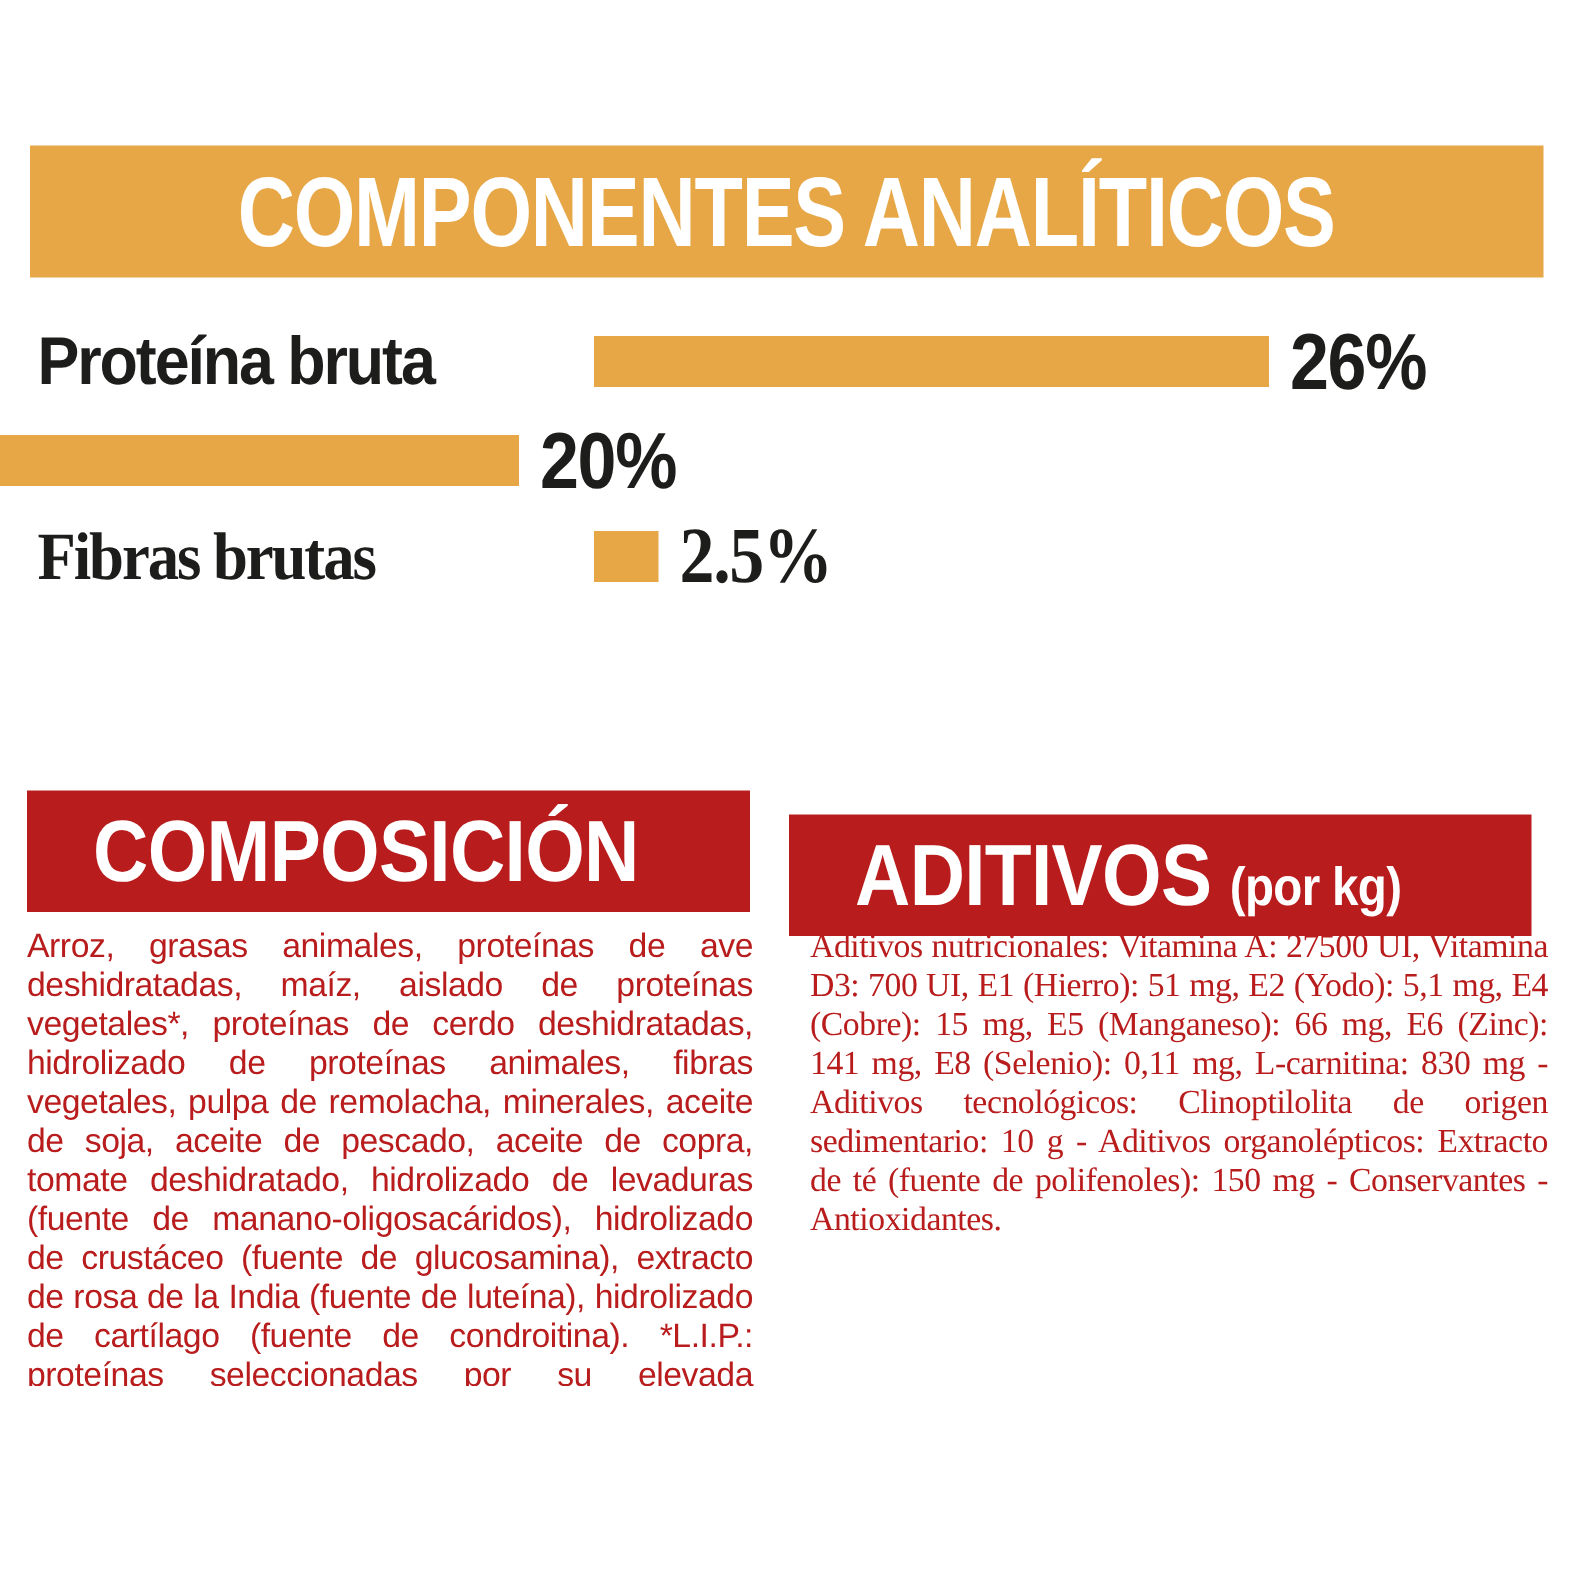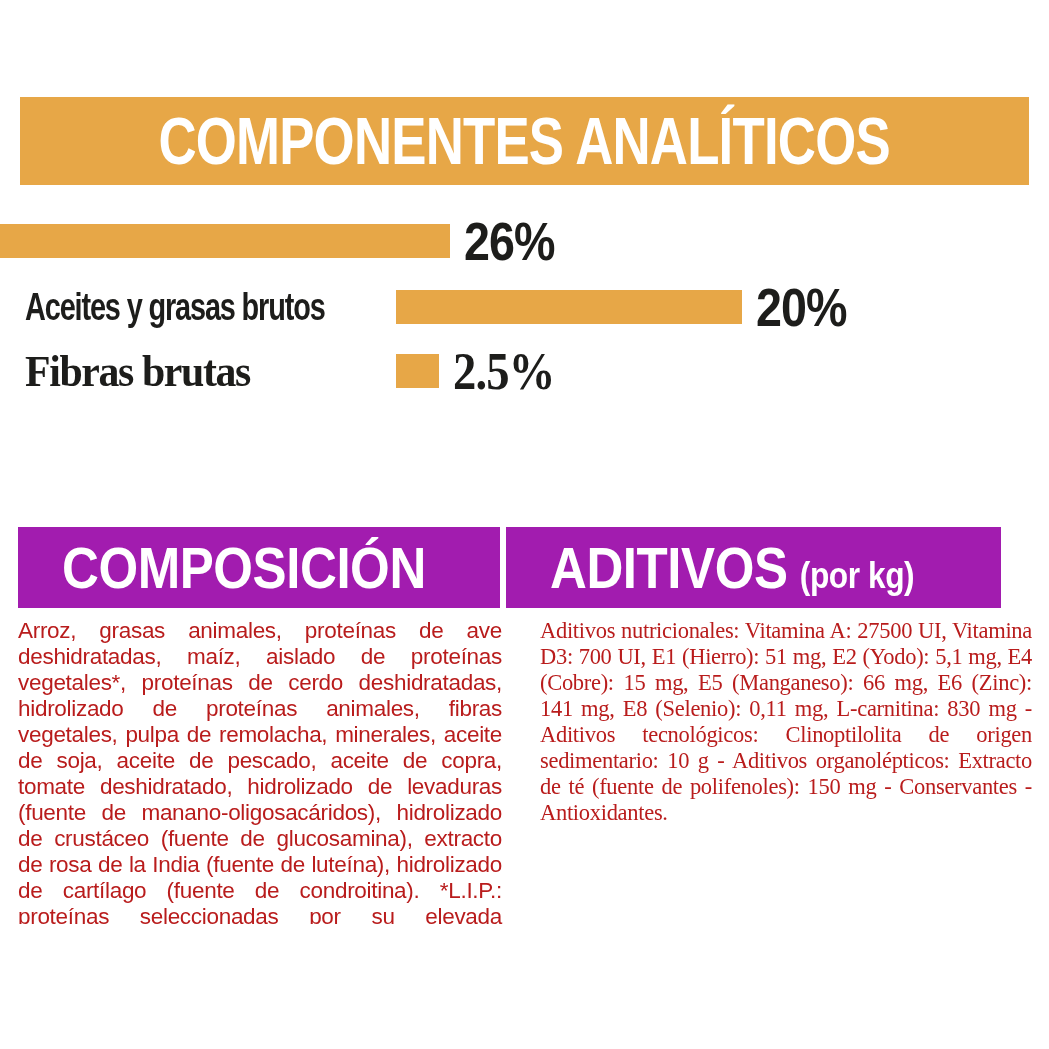--- a/index.html
+++ b/index.html
@@ -33,25 +33,25 @@
   .row-1 .bar-label { font-size:38px; transform:scaleX(0.76); }
   .bar { height:100%; flex:none; background:#E7A747; }
   .bar-value {
     display:inline-block; margin-left:14px; font-size:53px; font-weight:bold;
     color:#1d1d1b; white-space:nowrap; transform:scaleX(0.88);
     transform-origin:left center; letter-spacing:-1px;
   }
 
   
   .sec-header {
-    position:absolute; top:527px; height:81px; background:#a21caf;
+    position:absolute; top:527px; height:81px; background:#b91c1c;
     display:flex; align-items:center;
   }
   .comp-h { left:18px; width:482px; }
-  .adit-h { left:506px; width:495px; }
+  .adit-h { left:526px; width:495px;margin-top:16px; }
   .hdr-inner {
     display:inline-block; transform:scaleX(0.88); transform-origin:left center;
     white-space:nowrap; color:#ffffff; font-weight:bold; margin-left:44px;
   }
   .hdr-big { font-size:58px; letter-spacing:-0.5px; }
   .hdr-small { font-size:36px; margin-left:14px; letter-spacing:-0.5px; }
 
   
   .body-text {
     position:absolute; top:618px; margin:0; font-size:22.5px; line-height:26px;
@@ -74,28 +74,28 @@
 <body>
 
 <div class="canvas">
 
   <header class="banner">
     <span class="banner-text">COMPONENTES ANALÍTICOS</span>
   </header>
 
   <section>
     <div class="bar-row row-0">
+      <div class="bar-label-wrap">
+        <span class="bar-label">Proteína bruta</span>
+      </div>
       <div class="bar" style="width: 450px; background: rgb(231, 167, 71);"></div>
       <span class="bar-value">26%</span>
     </div>
 
     <div class="bar-row row-1">
-      <div class="bar-label-wrap">
-        <span class="bar-label">Aceites y grasas brutos</span>
-      </div>
       <div class="bar" style="width: 346px; background: rgb(231, 167, 71);"></div>
       <span class="bar-value">20%</span>
     </div>
 
     <div class="bar-row row-2">
       <div class="bar-label-wrap">
         <span class="bar-label">Fibras brutas</span>
       </div>
       <div class="bar" style="width: 43px; background: rgb(231, 167, 71);"></div>
       <span class="bar-value">2.5%</span>

